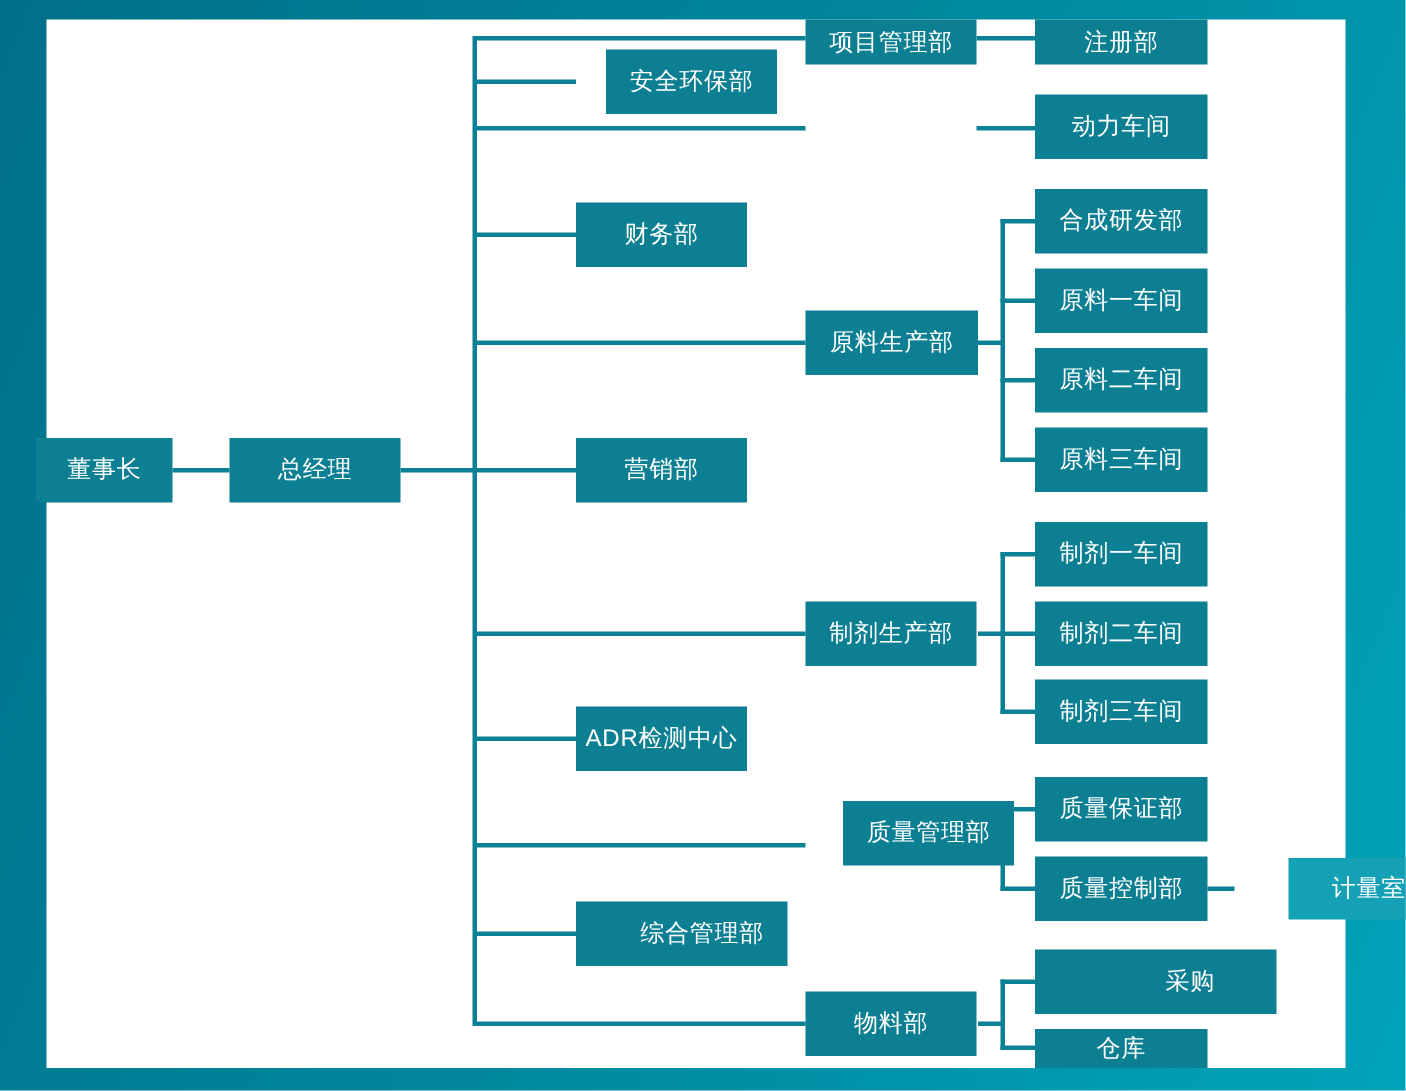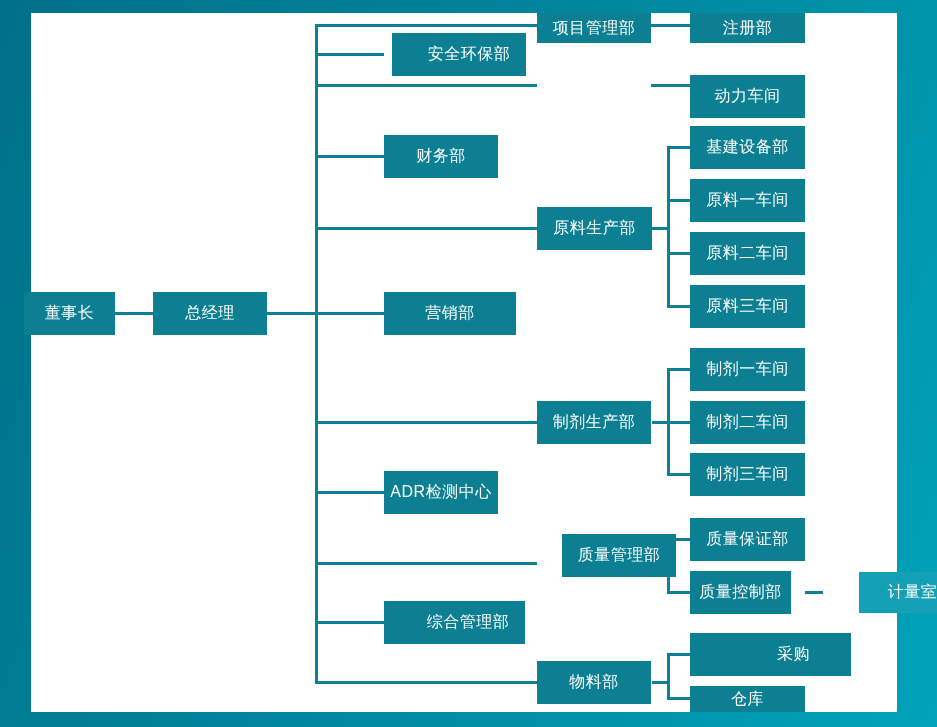--- a/index.html
+++ b/index.html
@@ -88,36 +88,36 @@
     <div class="cline" style="left: 667px; top: 538px; width: 23px; height: 3px;"></div>
     <div class="cline" style="left: 667px; top: 591px; width: 23px; height: 3px;"></div>
     <div class="cline" style="left: 805px; top: 591px; width: 18px; height: 3px;"></div>
     <div class="cline" style="left: 652px; top: 681px; width: 18px; height: 3px;"></div>
     <div class="cline" style="left: 667px; top: 653px; width: 3px; height: 47px;"></div>
     <div class="cline" style="left: 667px; top: 653px; width: 23px; height: 3px;"></div>
     <div class="cline" style="left: 667px; top: 697px; width: 23px; height: 3px;"></div>
     <div class="node" style="left: 24px; top: 292px; width: 91px; height: 43px;">董事长</div>
     <div class="node" style="left: 153px; top: 292px; width: 114px; height: 43px;">总经理</div>
     <div class="node" style="left: 537px; top: 13px; width: 114px; height: 30px;">项目管理部</div>
-    <div class="node" style="left: 392px; top: 33px; width: 114px; height: 43px; padding-left: 20px;">安全环保部</div>
+    <div class="node" style="left: 404px; top: 33px; width: 114px; height: 43px;">安全环保部</div>
     <div class="node" style="left: 384px; top: 135px; width: 114px; height: 43px;">财务部</div>
     <div class="node" style="left: 537px; top: 207px; width: 115px; height: 43px;">原料生产部</div>
-    <div class="node" style="left: 384px; top: 292px; width: 132px; height: 43px;">营销部</div>
+    <div class="node" style="left: 384px; top: 292px; width: 114px; height: 43px;">营销部</div>
     <div class="node" style="left: 384px; top: 471px; width: 114px; height: 43px;">ADR检测中心</div>
     <div class="node" style="left: 537px; top: 401px; width: 114px; height: 43px;">制剂生产部</div>
     <div class="node" style="left: 537px; top: 534px; width: 114px; height: 43px; margin-left: 25px;">质量管理部</div>
     <div class="node" style="left: 384px; top: 601px; width: 114px; height: 43px; padding-left: 27px;">综合管理部</div>
     <div class="node" style="left: 537px; top: 661px; width: 114px; height: 43px;">物料部</div>
     <div class="node" style="left: 690px; top: 13px; width: 115px; height: 30px;">注册部</div>
-    <div class="node" style="left: 690px; top: 63px; width: 115px; height: 43px; margin-top: 12px;">动力车间</div>
-    <div class="node" style="left: 690px; top: 126px; width: 115px; height: 43px;">基建设备部</div>
+    <div class="node" style="left: 690px; top: 63px; width: 115px; height: 43px;">动力车间</div>
+    <div class="node" style="left: 690px; top: 126px; width: 115px; height: 43px;">合成研发部</div>
     <div class="node" style="left: 690px; top: 179px; width: 115px; height: 43px;">原料一车间</div>
     <div class="node" style="left: 690px; top: 232px; width: 115px; height: 43px;">原料二车间</div>
     <div class="node" style="left: 690px; top: 285px; width: 115px; height: 43px;">原料三车间</div>
     <div class="node" style="left: 690px; top: 348px; width: 115px; height: 43px;">制剂一车间</div>
     <div class="node" style="left: 690px; top: 401px; width: 115px; height: 43px;">制剂二车间</div>
     <div class="node" style="left: 690px; top: 453px; width: 115px; height: 43px;">制剂三车间</div>
     <div class="node" style="left: 690px; top: 518px; width: 115px; height: 43px;">质量保证部</div>
-    <div class="node" style="left: 690px; top: 571px; width: 101px; height: 43px;">质量控制部</div>
+    <div class="node" style="left: 690px; top: 571px; width: 115px; height: 43px;">质量控制部</div>
     <div class="node light" style="left: 823px; top: 572px; width: 107px; height: 41px;">计量室</div>
     <div class="node" style="left: 690px; top: 633px; width: 115px; height: 43px; padding-left: 46px;">采购</div>
     <div class="node" style="left: 690px; top: 686px; width: 115px; height: 26px;">仓库</div>
   </div>
 
 </body></html>

